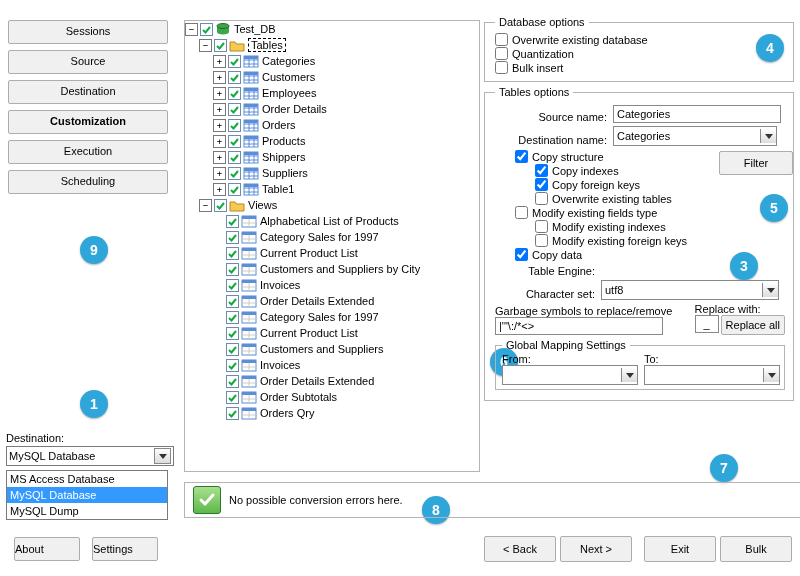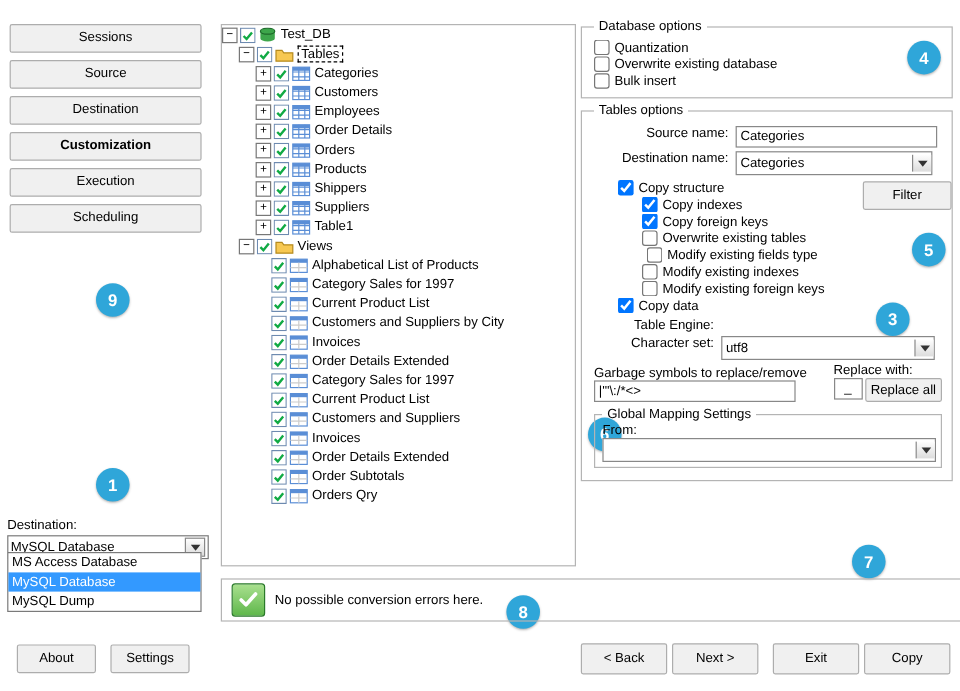--- a/index.html
+++ b/index.html
@@ -8,44 +8,44 @@
   #leftcol{position:absolute;left:0;top:0;width:176px;height:576px}
   .navbtns{padding:20px 8px 0 8px}
   .navbtn{height:22px;line-height:20px;text-align:center;border:1px solid #ADADAD;background:#F0F0F0;margin-bottom:6px;border-radius:2px;cursor:default}
   .navbtn.active{font-weight:bold}
   .bubble{position:absolute;width:28px;height:28px;border-radius:50%;background:#2FA6D9;color:#fff;display:flex;align-items:center;justify-content:center;font-size:14px;font-weight:bold;box-shadow:0 1px 2px rgba(0,0,0,.3)}
   .bubble::before,.bubble::after{content:"";position:absolute;background:#2FA6D9;}
   .dest-label{position:absolute;left:6px;top:432px}
   .dest-select{position:absolute;left:6px;top:446px;width:162px;height:18px;border:1px solid #7A7A7A;display:flex;align-items:center;padding:0 2px;background:#fff}
   .dest-select .dd{width:15px;height:14px;border:1px solid #888;background:linear-gradient(#fefefe,#dcdcdc);margin-left:auto;display:flex;align-items:center;justify-content:center}
   .dest-select .dd::after{content:"";border-left:4px solid transparent;border-right:4px solid transparent;border-top:5px solid #333}
-  .dest-list{position:absolute;left:6px;top:460px;width:160px;border:1px solid #7A7A7A;background:#fff}
+  .dest-list{position:absolute;left:6px;top:470px;width:160px;border:1px solid #7A7A7A;background:#fff}
   .dest-list div{padding:1px 3px;height:14px;line-height:14px}
   .dest-list .sel{background:#3399FF;color:#fff}
-  .smallbtn{position:absolute;height:22px;line-height:22px;width:64px;text-align:center;border:1px solid #ADADAD;background:#F0F0F0;border-radius:2px}
+  .smallbtn{position:absolute;height:22px;line-height:22px;width:64px;text-align:left;border:1px solid #ADADAD;background:#F0F0F0;border-radius:2px}
   
   #treepanel{position:absolute;left:184px;top:20px;width:294px;height:450px;border:1px solid #B4B4B4;background:#fff;overflow:auto}
   .treerow{display:flex;align-items:center;height:16px;white-space:nowrap}
   .exp{width:11px;height:11px;border:1px solid #777;margin-right:2px;display:inline-flex;align-items:center;justify-content:center;font-family:monospace;font-size:9px;line-height:9px;flex-shrink:0;background:#fff}
   .noexp{width:13px;display:inline-block;flex-shrink:0}
   .tl{display:inline-block;flex-shrink:0}
   .chk{width:13px;height:13px;margin-right:2px;flex-shrink:0}
   .chk svg{width:13px;height:13px}
   .ti{width:16px;height:13px;margin-right:3px;flex-shrink:0}
   .ti svg{width:16px;height:13px}
   .sel-tables{border:1px dashed #000;padding:0 2px}
   #treepanel::-webkit-scrollbar{width:16px}
   #treepanel::-webkit-scrollbar-track{background:#F0F0F0}
   #treepanel::-webkit-scrollbar-thumb{background:#CDCDCD;border:1px solid #888}
   
   #rightpanel{position:absolute;left:484px;top:16px;width:310px}
   fieldset{border:1px solid #B4B4B4;margin:0 0 4px 0;padding:4px 8px 6px 10px}
   fieldset.tight{padding:2px 6px 4px 6px}
   legend{padding:0 4px}
-  .row{display:flex;align-items:flex-start;margin:3px 0}
+  .row{display:flex;align-items:flex-end;margin:3px 0}
   .rowlabel{width:112px;text-align:right;margin-right:6px}
   input.text{border:1px solid #888;height:16px;padding:0 3px;font-family:inherit;font-size:11px}
   .combo{border:1px solid #888;height:18px;display:flex;align-items:center;background:#fff;position:relative}
   .combo span{flex:1;padding:0 3px}
   .combo .dd{width:15px;height:14px;border-left:1px solid #888;background:linear-gradient(#fefefe,#dcdcdc);display:flex;align-items:center;justify-content:center}
   .combo .dd::after{content:"";border-left:4px solid transparent;border-right:4px solid transparent;border-top:5px solid #333}
   .cb{display:flex;align-items:center;margin:1px 0}
   .cb input{margin:0 4px 0 0}
   .btn{height:22px;line-height:22px;text-align:center;border:1px solid #ADADAD;background:#F0F0F0;border-radius:2px;padding:0 10px}
   
@@ -489,25 +489,25 @@
           <span>Orders Qry</span>
         </div>
       </div>
 </div>
 
 <div id="rightpanel">
   <fieldset>
     <legend>Database options</legend>
     <label class="cb">
           <input type="checkbox" style="">
-          <span>Quantization</span>
+          <span>Overwrite existing database</span>
         </label>
     <label class="cb">
           <input type="checkbox" style="">
-          <span>Overwrite existing database</span>
+          <span>Quantization</span>
         </label>
     <label class="cb">
           <input type="checkbox" style="">
           <span>Bulk insert</span>
         </label>
   </fieldset>
 
   <fieldset style="position:relative">
     <legend>Tables options</legend>
     <div class="row">
@@ -532,21 +532,21 @@
               <span>Copy indexes</span>
             </label>
         <label class="cb" style="margin-left:40px">
               <input type="checkbox" checked="" style="">
               <span>Copy foreign keys</span>
             </label>
         <label class="cb" style="margin-left:40px">
               <input type="checkbox" style="">
               <span>Overwrite existing tables</span>
             </label>
-        <label class="cb" style="margin-left:44px">
+        <label class="cb" style="margin-left:20px">
               <input type="checkbox" style="">
               <span>Modify existing fields type</span>
             </label>
         <label class="cb" style="margin-left:40px">
               <input type="checkbox" style="">
               <span>Modify existing indexes</span>
             </label>
         <label class="cb" style="margin-left:40px">
               <input type="checkbox" style="">
               <span>Modify existing foreign keys</span>
@@ -586,32 +586,39 @@
     <fieldset class="tight" style="margin-top:4px">
       <legend>Global Mapping Settings</legend>
       <div style="display:flex;gap:8px">
         <div style="flex:1">
           <div>From:</div>
           <div class="combo" style="width:100%">
                 <span></span>
                 <div class="dd"></div>
               </div>
         </div>
+        <div style="flex:1">
+          <div>To:</div>
+          <div class="combo" style="width:100%">
+                <span></span>
+                <div class="dd"></div>
+              </div>
+        </div>
       </div>
     </fieldset>
   </fieldset>
 </div>
 
 <div id="status">
   <div class="okicon">
         <svg viewBox="0 0 18 18">
           <path d="M3 9 L7 13 L15 4" stroke="#fff" stroke-width="3" fill="none" stroke-linecap="round" stroke-linejoin="round"></path>
         </svg>
       </div>
   <span>No possible conversion errors here.</span>
 </div>
 
 <div class="footerbtn" style="left:484px">&lt; Back</div>
 <div class="footerbtn" style="left:560px">Next &gt;</div>
 <div class="footerbtn" style="left:644px">Exit</div>
-<div class="footerbtn" style="left:720px">Copy</div>
+<div class="footerbtn" style="left:720px">Bulk</div>
 
 </div>
 
 </body></html>

